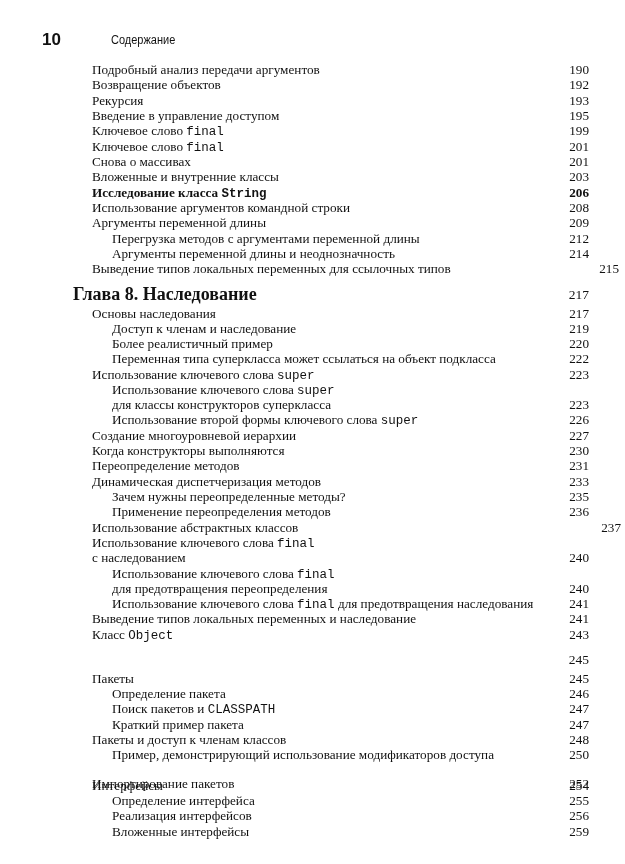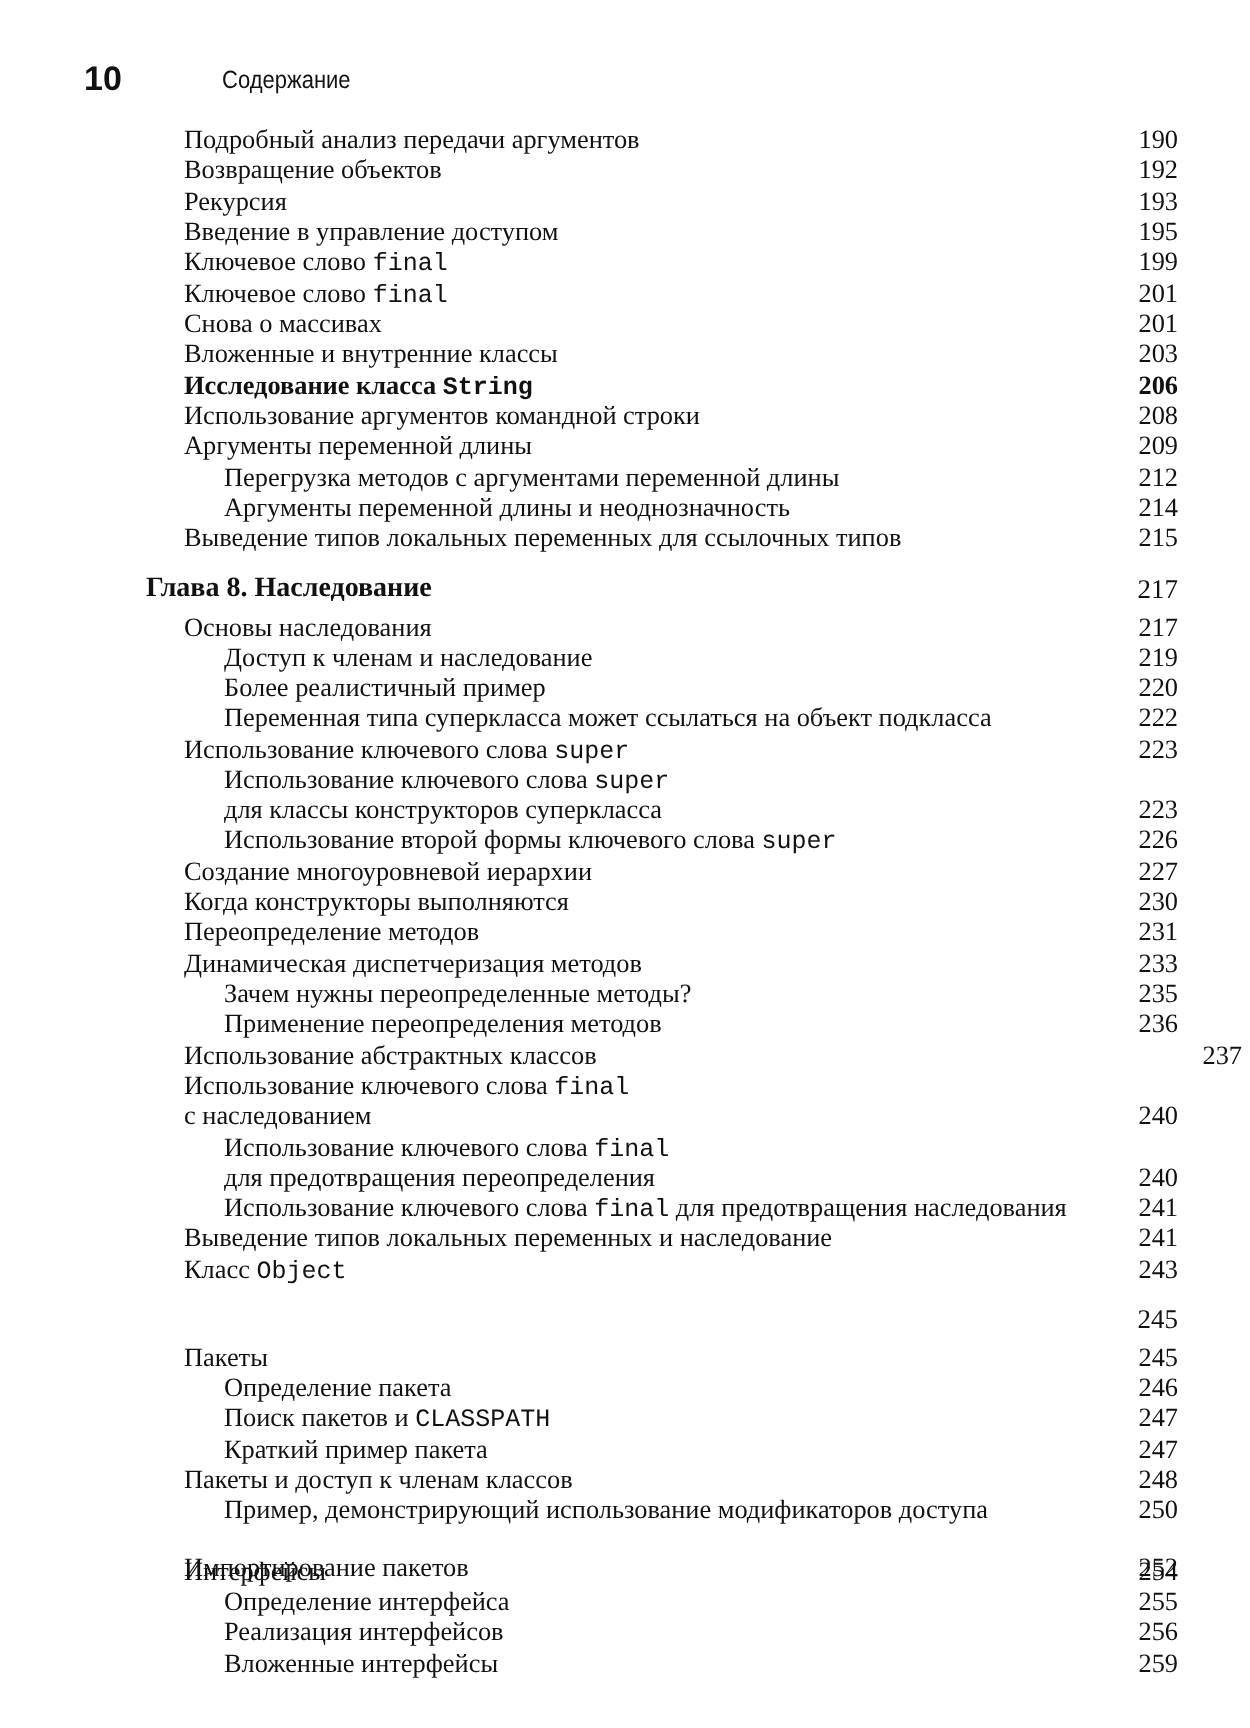--- a/index.html
+++ b/index.html
@@ -5,21 +5,21 @@
   html, body { margin:0; padding:0; background:#ffffff; }
   body { width:625px; height:864px; position:relative; overflow:hidden; color:#111; font-family:"Liberation Serif", serif; }
   .hdr-num { position:absolute; left:42px; top:30px; font-family:"Liberation Sans", sans-serif; font-weight:bold; font-size:17px; }
   .hdr-title { position:absolute; left:111px; top:33px; font-family:"Liberation Sans", sans-serif; font-size:12.5px; transform:scaleX(0.88); transform-origin:left; }
   .toc { position:absolute; left:0; top:0; width:625px; }
   .row { position:absolute; left:0; width:589px; height:15px; font-size:13.2px; line-height:15px; white-space:nowrap; }
   .row .t { position:absolute; }
   .row .p { position:absolute; right:0; }
   .row.l1 .t { left:92px; }
   .row.l2 .t { left:112px; }
-  .row.ch .t { left:73px; font-weight:bold; font-size:14px; }
+  .row.ch .t { left:73px; font-weight:bold; font-size:18px; }
   .row.ch .p { font-size:13.5px; }
   code { font-family:"Liberation Mono", monospace; font-size:12.5px; }
 </style>
 </head>
 <body>
 
 <div class="hdr-num">10</div>
 <div class="hdr-title">Содержание</div>
 
 <div class="toc" id="toc">
@@ -68,21 +68,21 @@
       <span class="p">209</span>
     </div>
     <div class="row l2" style="top: 231px;">
       <span class="t"><span>Перегрузка методов с аргументами переменной длины</span></span>
       <span class="p">212</span>
     </div>
     <div class="row l2" style="top: 246px;">
       <span class="t"><span>Аргументы переменной длины и неоднозначность</span></span>
       <span class="p">214</span>
     </div>
-    <div class="row l1" style="top: 261px;">
+    <div class="row l1" style="top: 261px; padding-left: 30px;">
       <span class="t"><span>Выведение типов локальных переменных для ссылочных типов</span></span>
       <span class="p">215</span>
     </div>
     <div class="row ch" style="top: 287px;">
       <span class="t"><span>Глава 8. Наследование</span></span>
       <span class="p">217</span>
     </div>
     <div class="row l1" style="top: 306px;">
       <span class="t"><span>Основы наследования</span></span>
       <span class="p">217</span>

